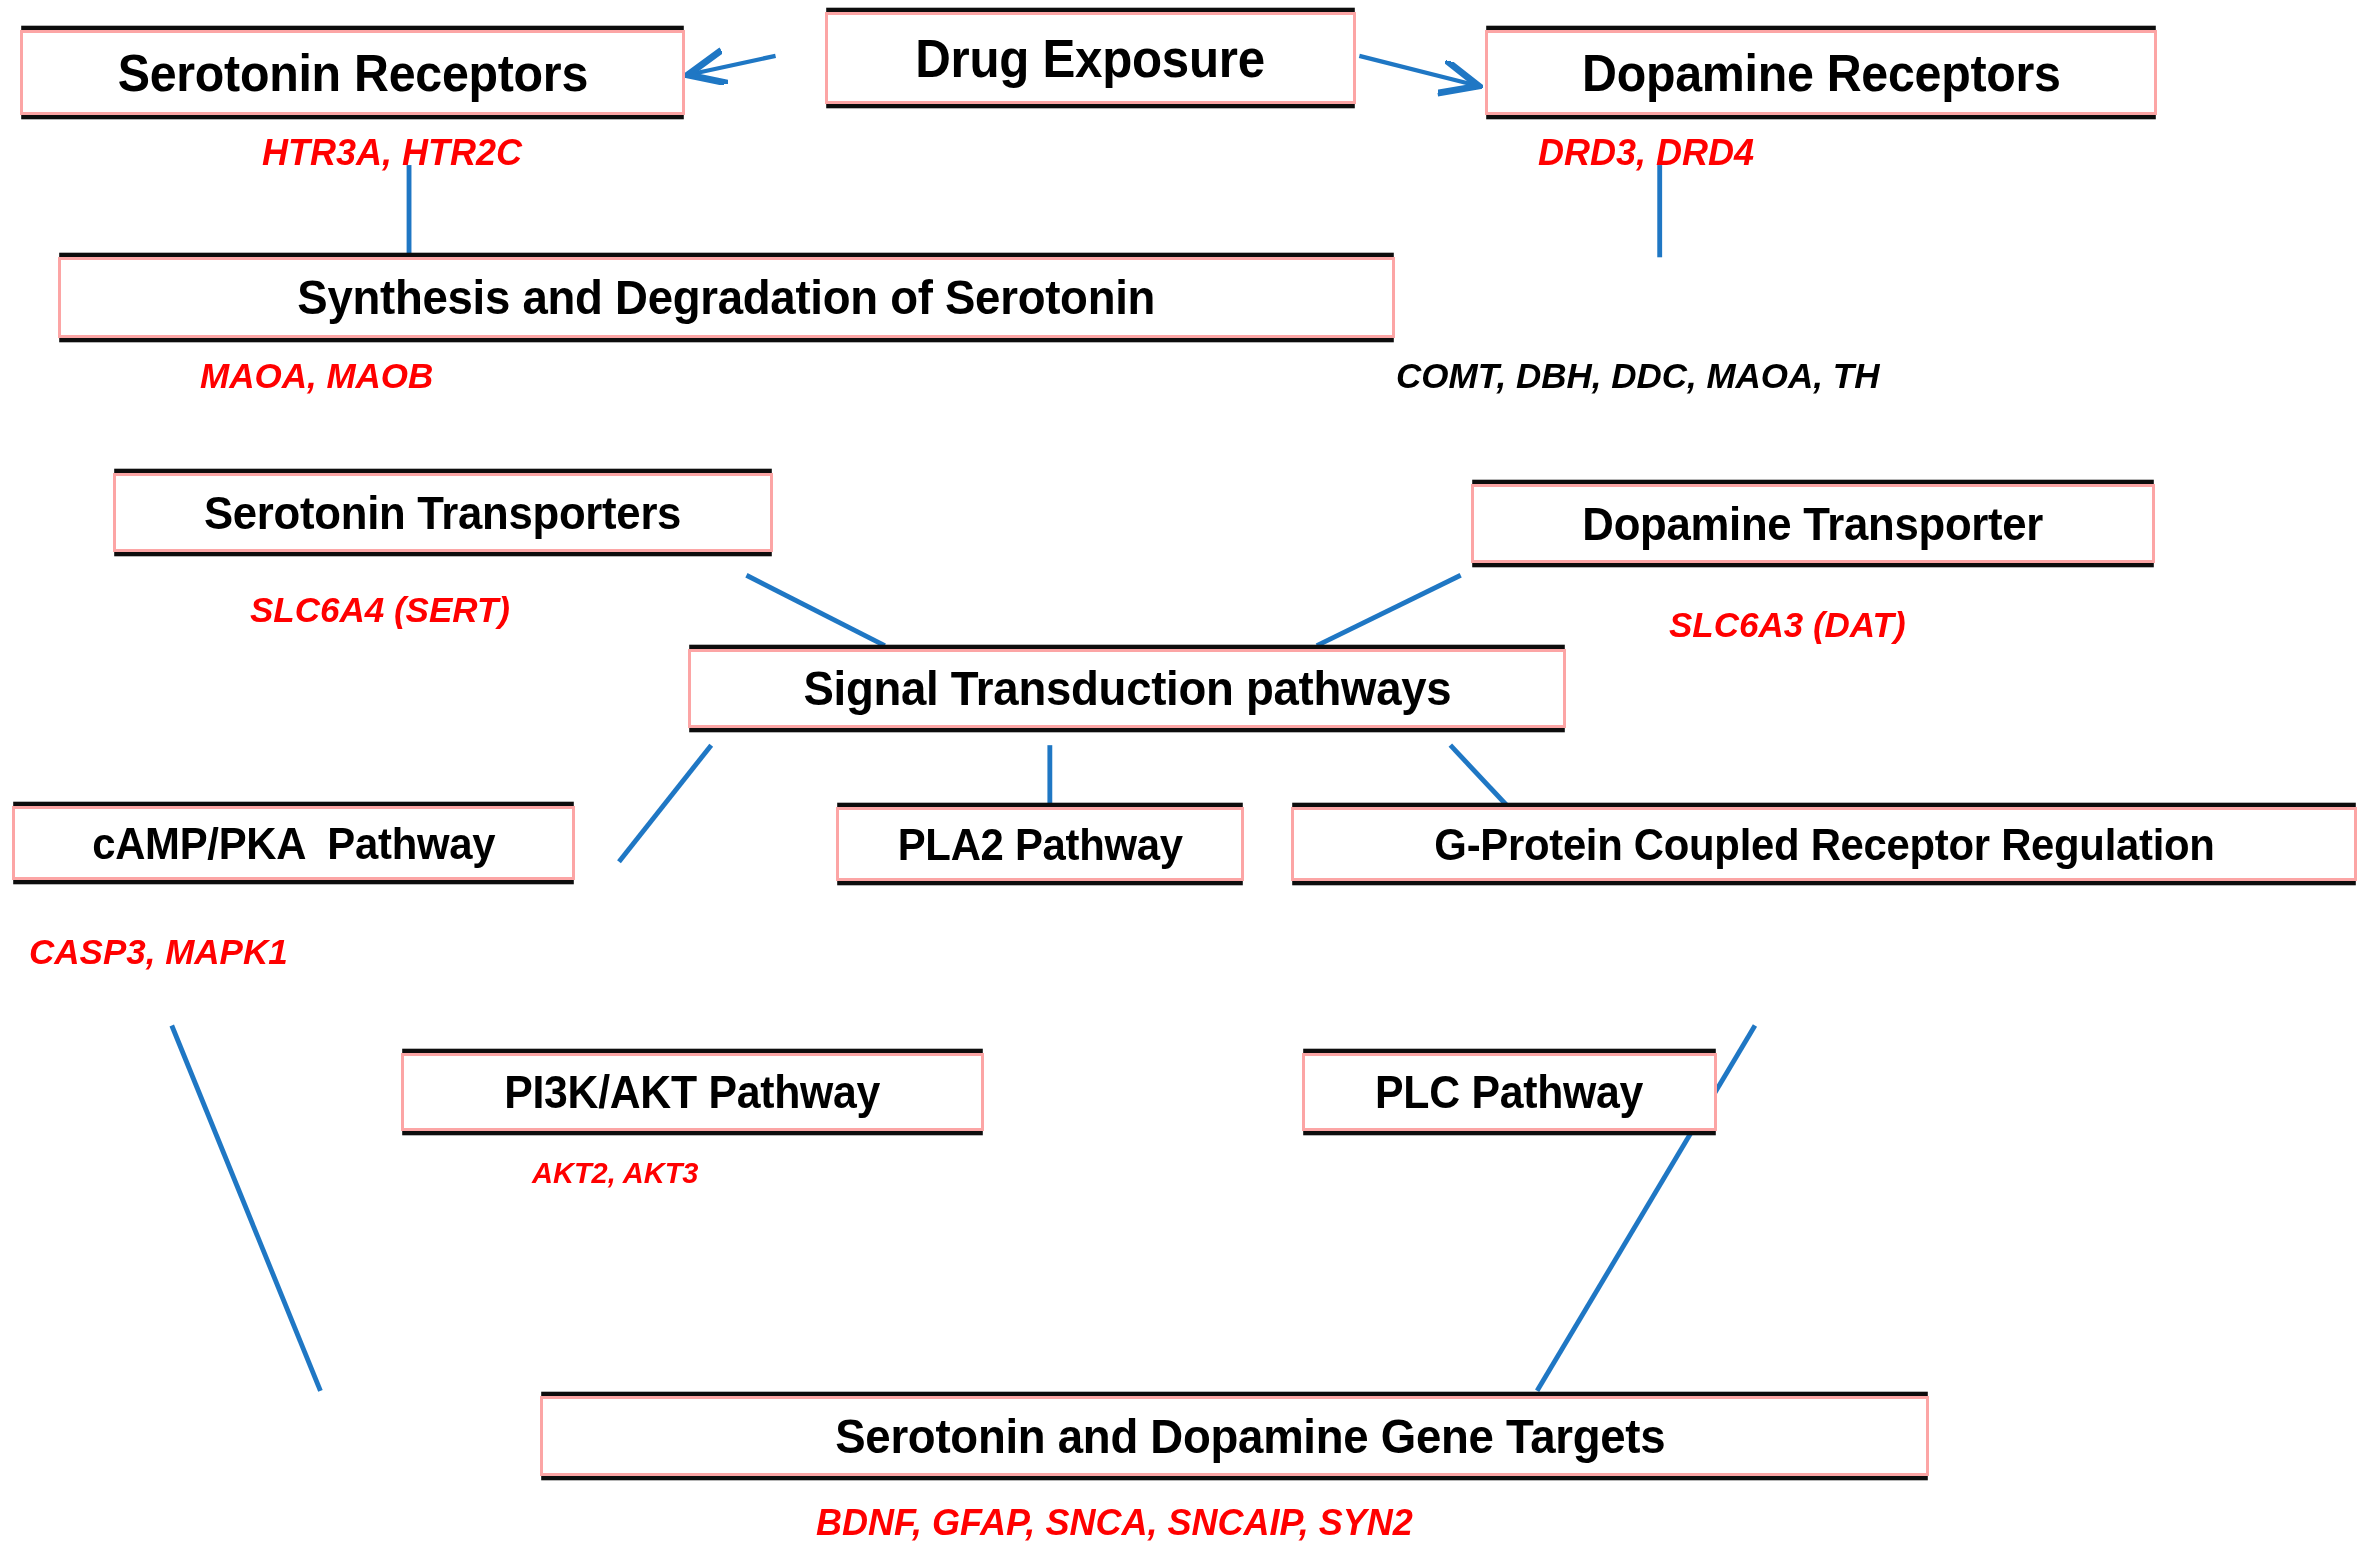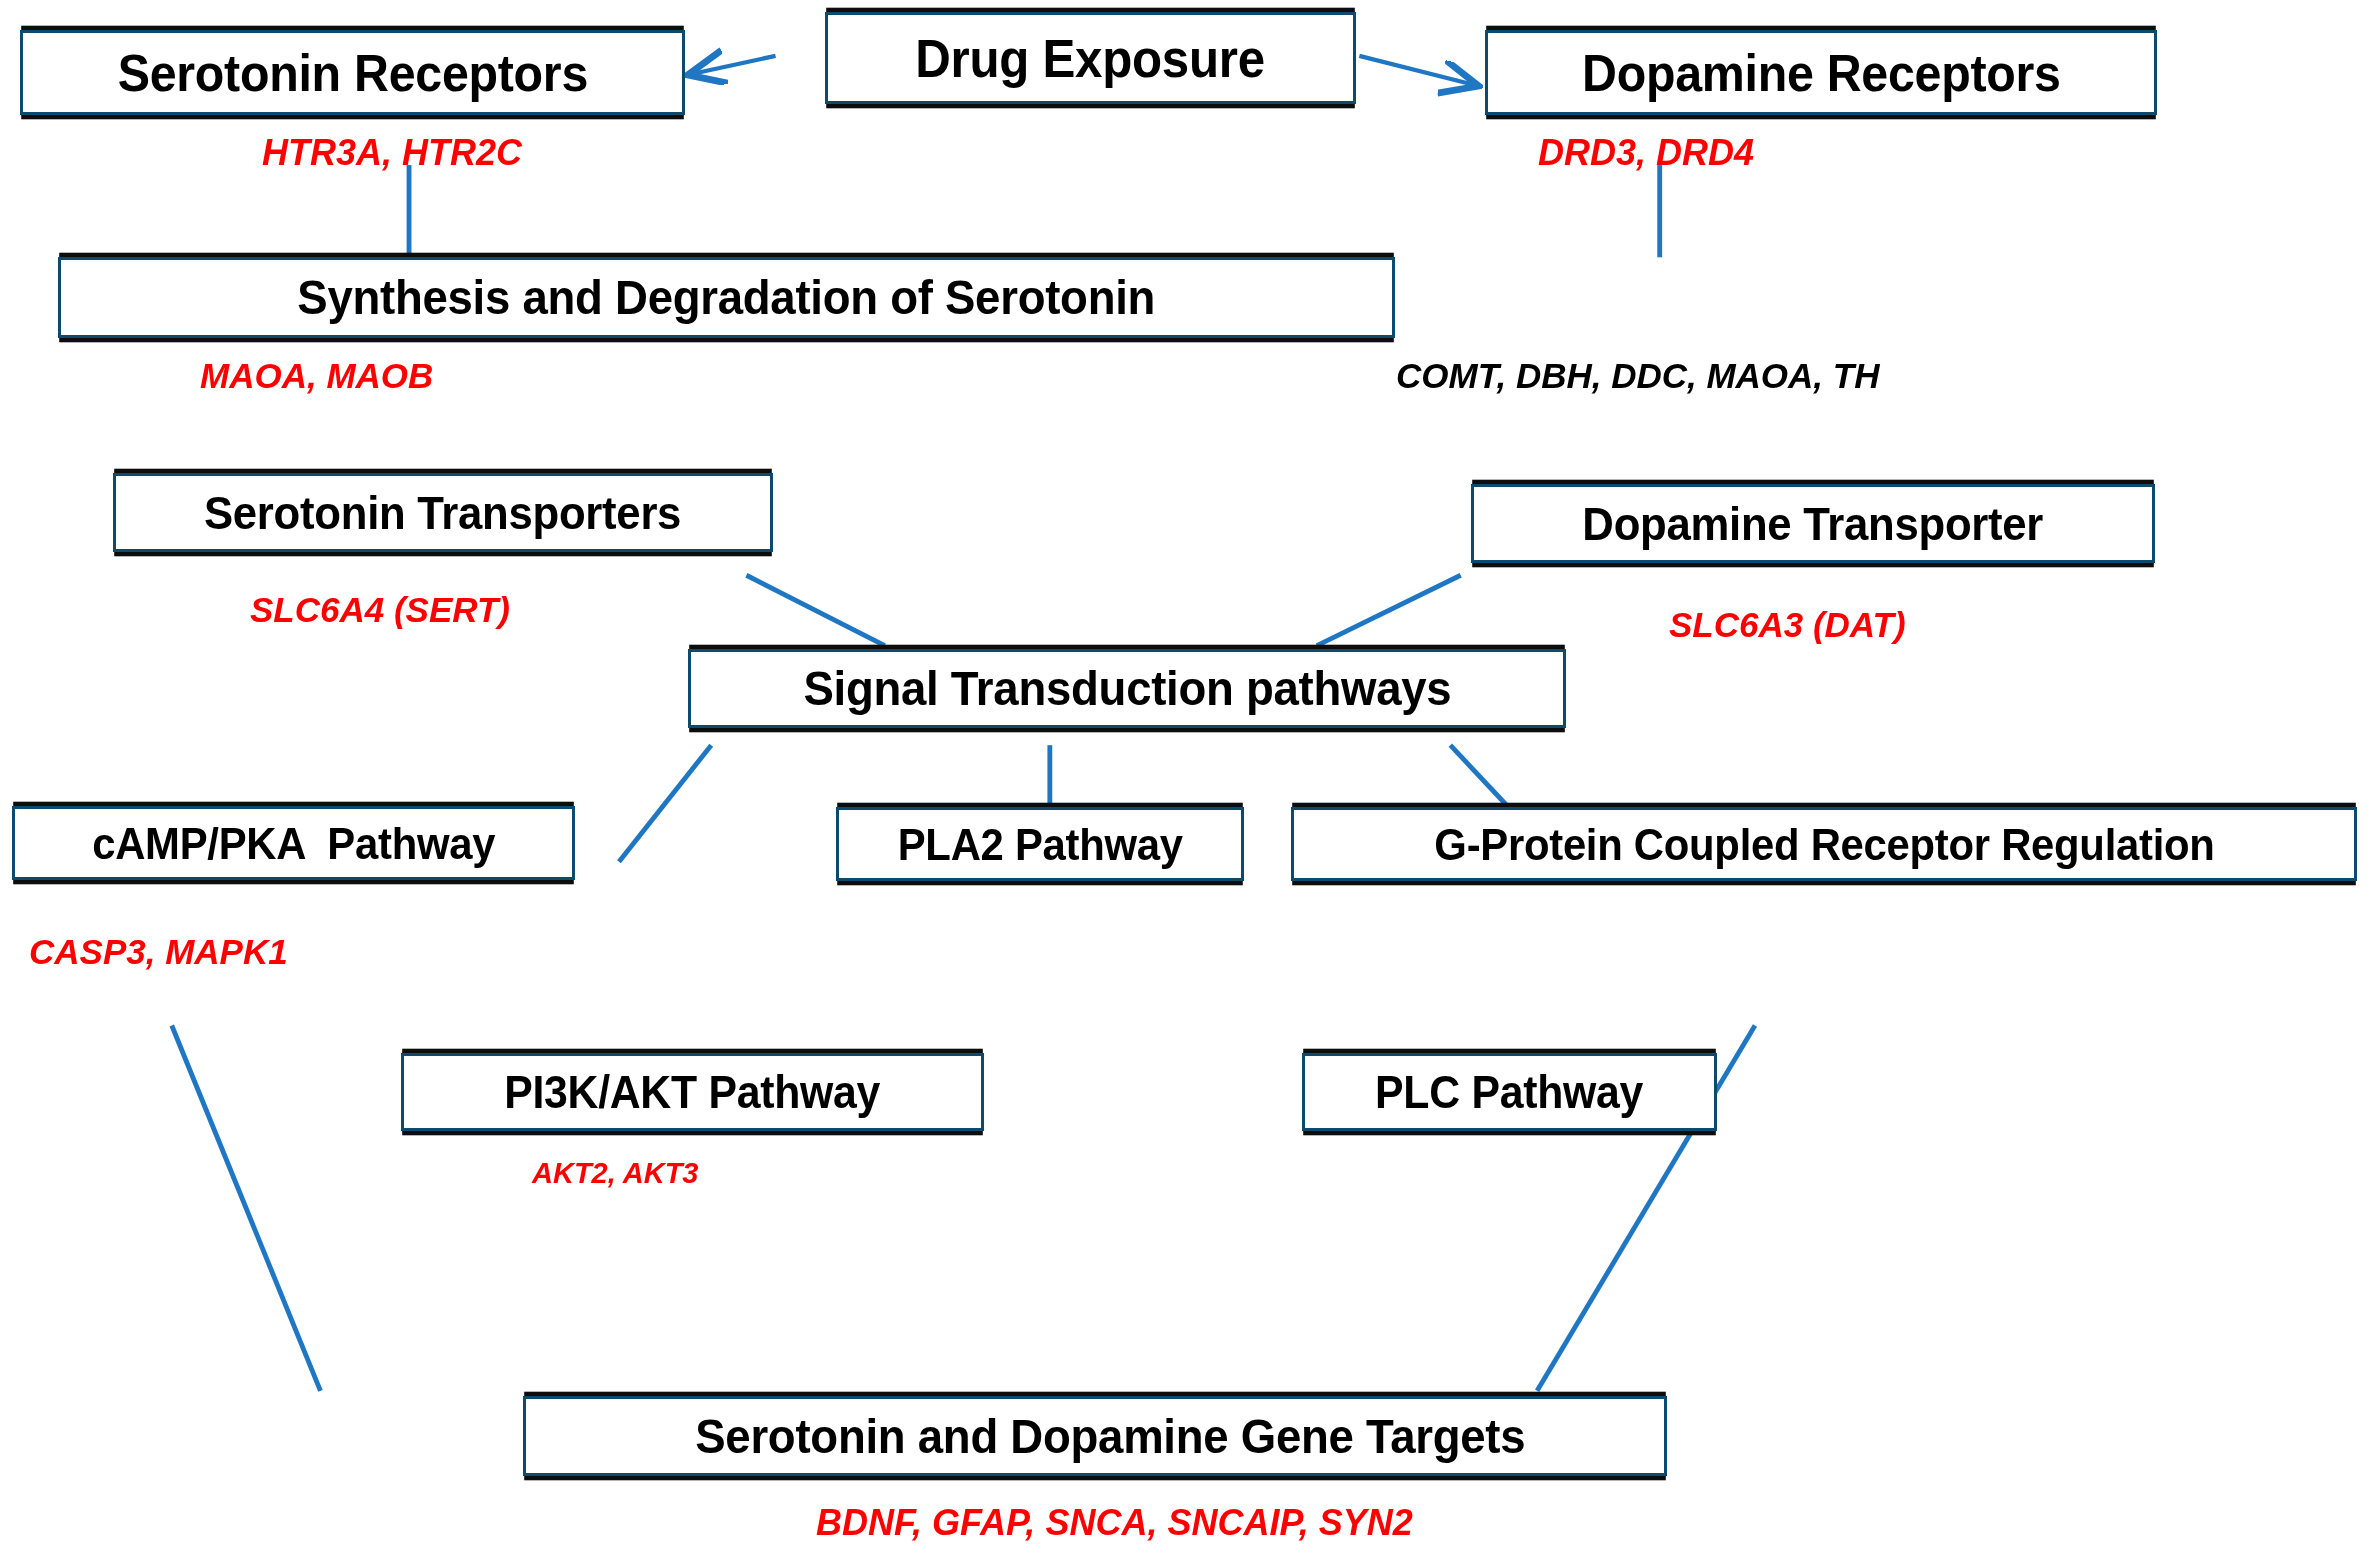--- a/index.html
+++ b/index.html
@@ -20,21 +20,21 @@
     left: 0;
     top: 0;
     width: 2377px;
     height: 1565px;
     pointer-events: none;
   }
   .node {
     position: absolute;
     box-sizing: border-box;
     background: #ffffff;
-    border: 3px solid #0c4a6e;
+    border: 3px solid #fca5a5;
     box-shadow: 0 5.5px 0 -1.2px #0d0d0d, 0 -5.5px 0 -1.2px #0d0d0d;
     display: flex;
     align-items: center;
     justify-content: center;
     padding: 0 16px;
   }
   .node-label {
     font-weight: bold;
     color: #000000;
     white-space: pre;
@@ -138,19 +138,19 @@
 
   <div class="node" style="left:401px; top:1053px; width:583px; height:78px;">
     <span class="node-label" style="font-size:46px;">PI3K/AKT Pathway</span>
   </div>
   <div class="genes" style="left:532px; top:1159px; font-size:29px;">AKT2, AKT3</div>
 
   <div class="node" style="left:1302px; top:1053px; width:415px; height:78px;">
     <span class="node-label" style="font-size:46px;">PLC Pathway</span>
   </div>
 
-  <div class="node" style="left:523px; top:1396px; width:1144px; height:80px;padding-left:47px;">
+  <div class="node" style="left:540px; top:1396px; width:1389px; height:80px;padding-left:47px;">
     <span class="node-label" style="font-size:49px;">Serotonin and Dopamine Gene Targets</span>
   </div>
   <div class="genes" style="left:816px; top:1505px; font-size:36px;">BDNF, GFAP, SNCA, SNCAIP, SYN2</div>
 
 </div>
 
 
 </body></html>

